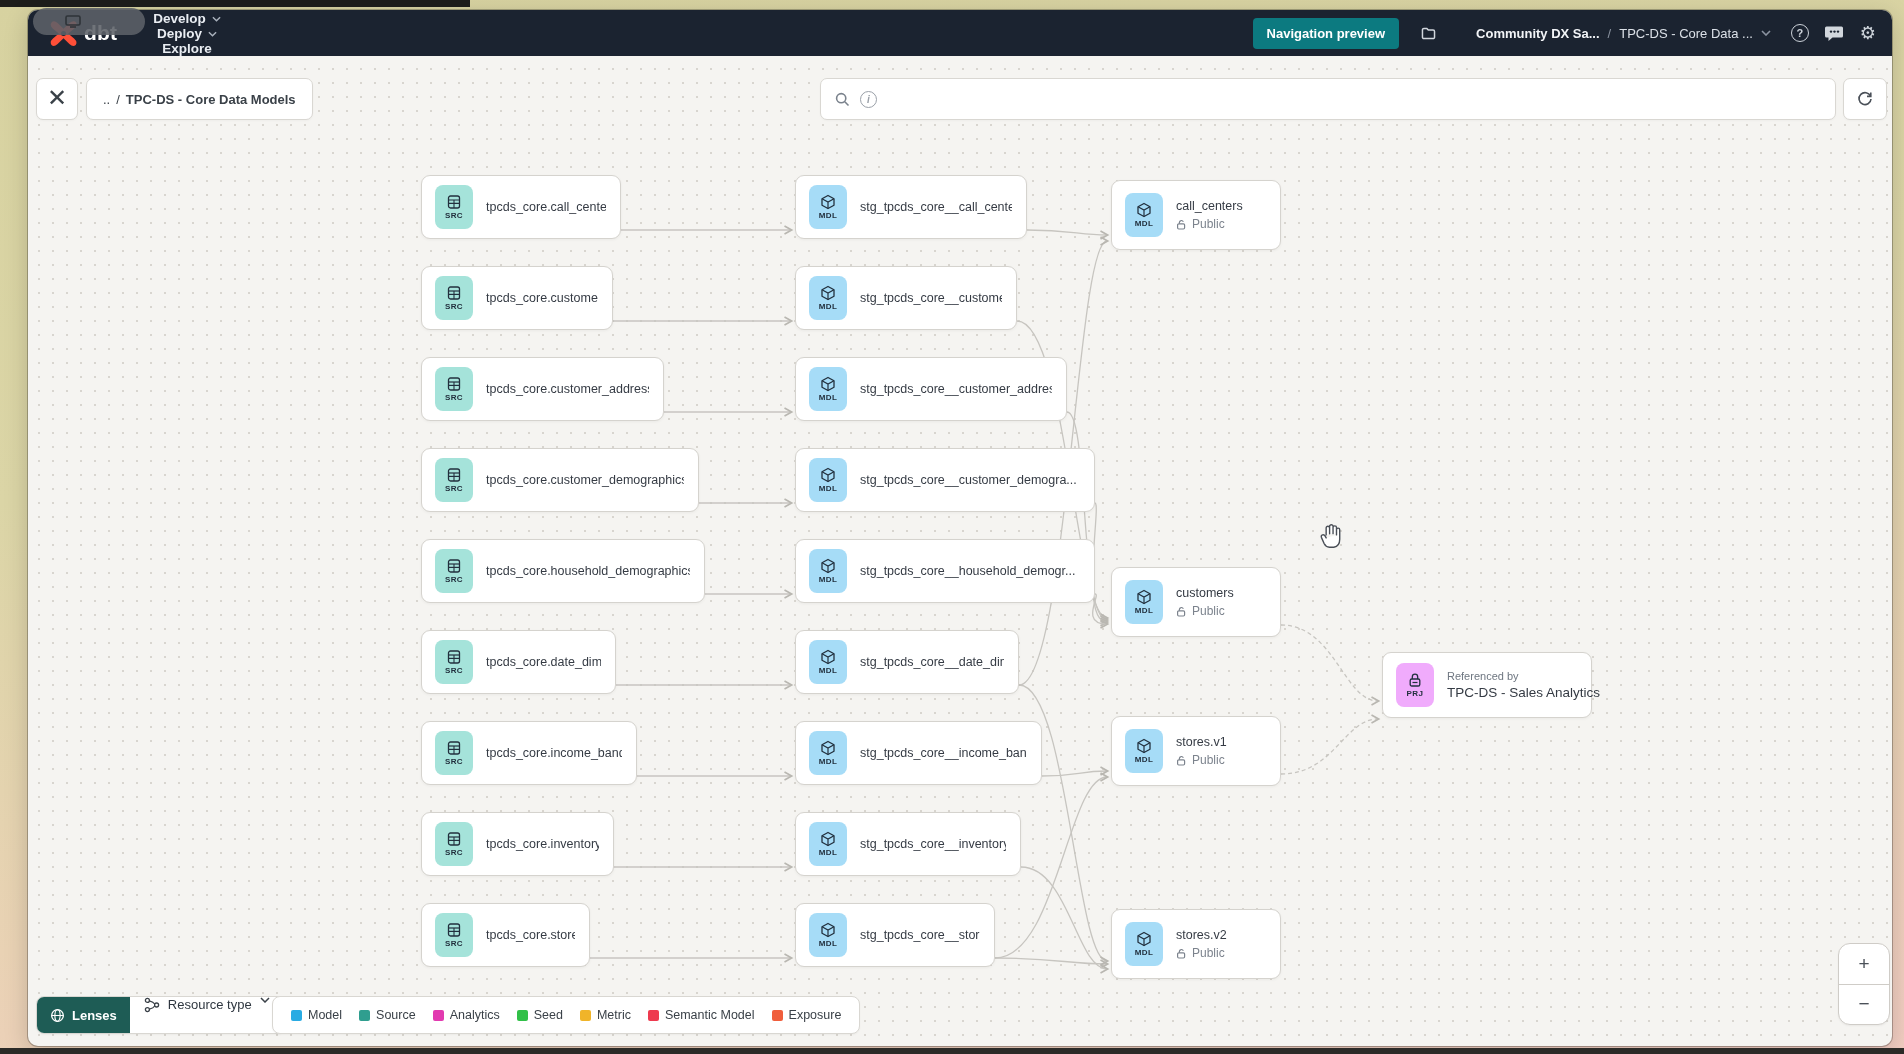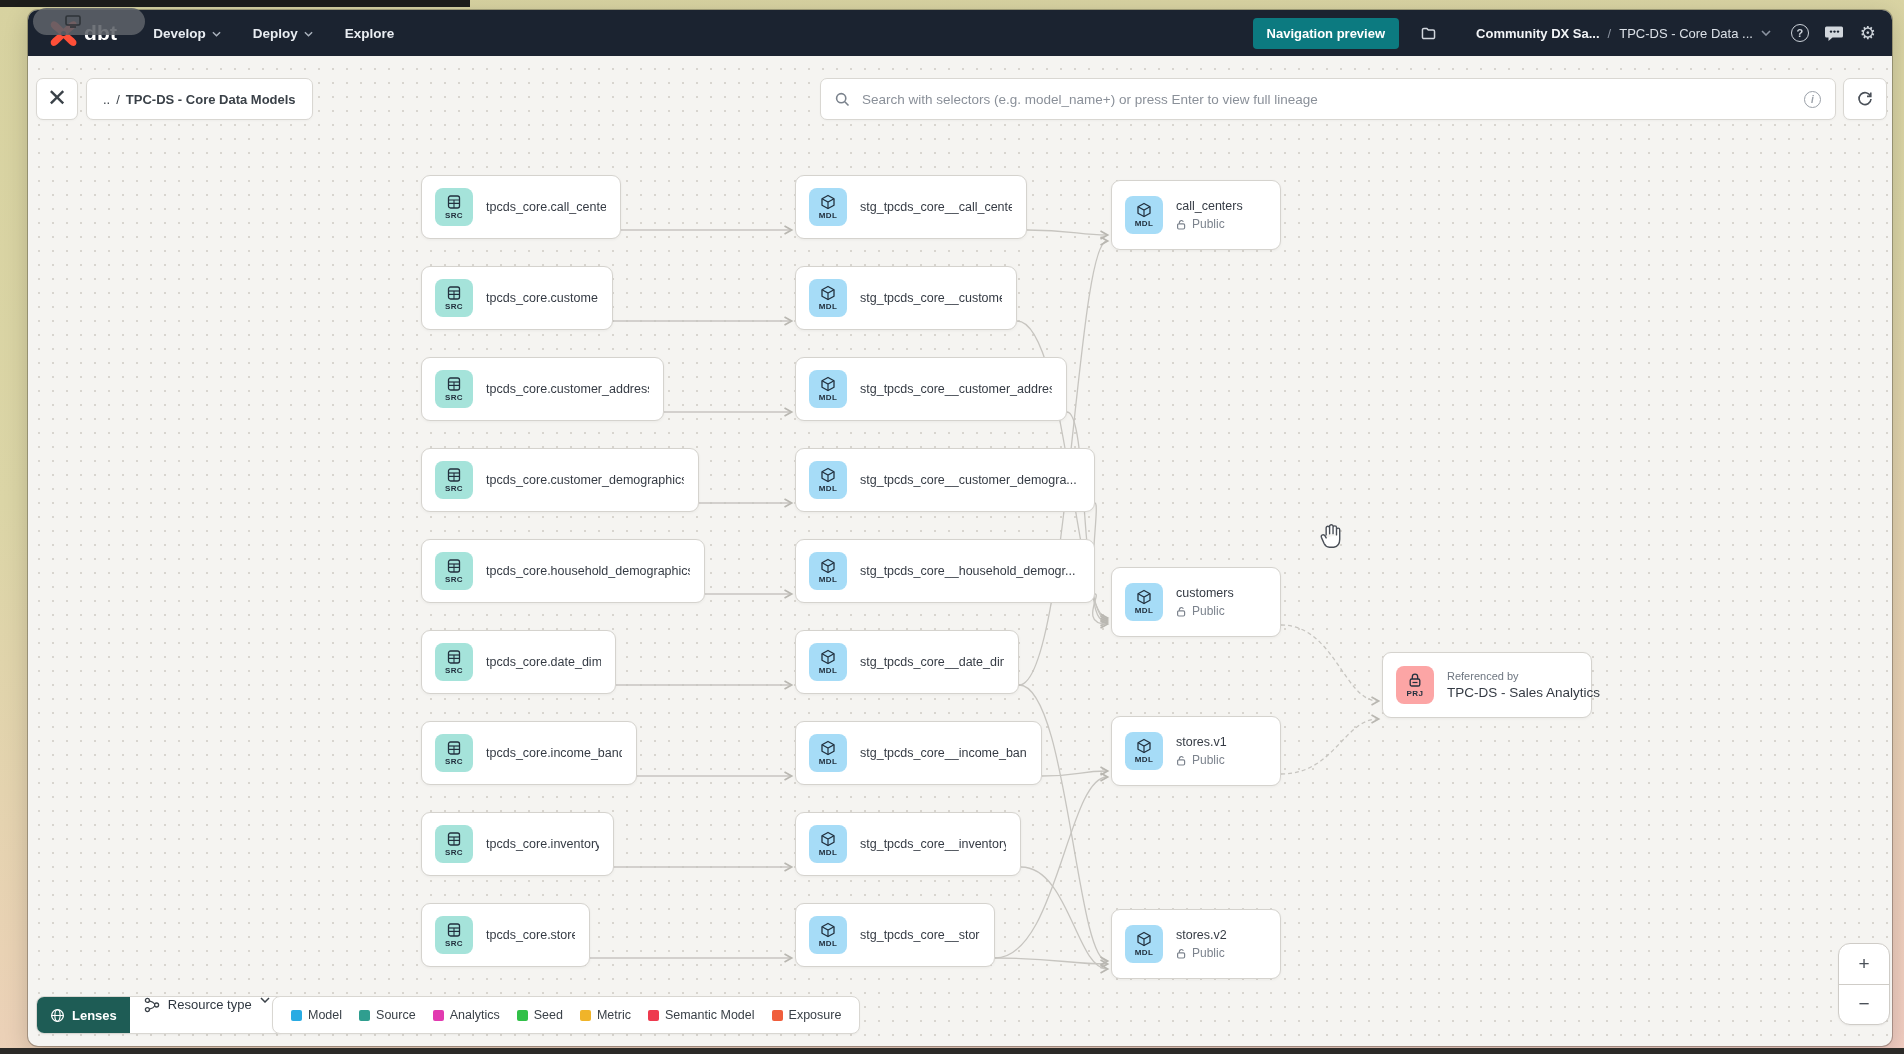--- a/index.html
+++ b/index.html
@@ -24,21 +24,21 @@
     background:rgba(92,97,104,.88);z-index:60;display:flex;align-items:center;padding-left:32px;box-sizing:border-box;
   }
 
   
   .topnav{
     position:absolute;left:0;top:0;right:0;height:46px;background:#1b2330;z-index:30;
     display:flex;align-items:center;padding:0 16px 0 22px;box-sizing:border-box;color:#eef1f4;
   }
   .brand{display:flex;align-items:center;gap:7px;margin-right:36px;}
   .brand-text{font-size:21px;font-weight:bold;color:#fff;letter-spacing:.2px;}
-  .nav-menu{display:flex;align-items:center;gap:32px;}
+  .nav-menu{display:flex;align-items:center;flex-direction:column;}
   .nav-item{display:flex;align-items:center;gap:6px;font-size:13.5px;font-weight:bold;color:#e9edf2;cursor:pointer;}
   .nav-item svg{margin-top:1px;}
   .nav-spacer{flex:1;}
   .preview-btn{
     background:#0c7a80;color:#fff;font-size:13px;font-weight:bold;border:none;border-radius:4px;
     padding:8px 14px;margin-right:22px;cursor:pointer;font-family:inherit;
   }
   .nav-crumb{display:flex;align-items:center;gap:8px;font-size:13px;margin-right:20px;white-space:nowrap;}
   .nav-crumb .proj{font-weight:bold;color:#f2f4f7;margin-left:32px;}
   .nav-crumb .sep{color:#8b93a0;}
@@ -68,21 +68,21 @@
   .search-input{flex:1;border:none;outline:none;font-size:13.5px;color:#3a4148;font-family:inherit;background:transparent;}
   .search-input::placeholder{color:#8a9099;}
   .info-circle{width:17px;height:17px;border:1.4px solid #9aa0a8;border-radius:50%;color:#9aa0a8;
     display:flex;align-items:center;justify-content:center;font-size:10px;font-style:italic;font-weight:bold;box-sizing:border-box;flex:none;}
   .refresh-btn{left:1815px;top:22px;width:44px;height:42px;justify-content:center;cursor:pointer;}
 
   
   .node{position:absolute;background:#fff;border:1px solid #d5d3ce;border-radius:9px;
     display:flex;align-items:center;gap:13px;padding:0 14px 0 13px;box-sizing:border-box;
     box-shadow:0 1px 3px rgba(40,40,40,.05);cursor:pointer;}
-  .node-icon{width:38px;height:38px;border-radius:8px;display:flex;flex-direction:column;
+  .node-icon{width:38px;height:44px;border-radius:8px;display:flex;flex-direction:column;
     align-items:center;justify-content:center;flex:none;}
   .node-abbr{font-size:8px;font-weight:bold;color:#22303e;letter-spacing:.4px;line-height:1;margin-top:2px;}
   .node-text{min-width:0;}
   .node-title{font-size:12.5px;color:#353b44;white-space:nowrap;overflow:hidden;}
   .node-badge{display:flex;align-items:center;gap:5px;color:#7c838d;font-size:12px;margin-top:4px;}
   .prj-top{font-size:11px;color:#6e7680;margin-bottom:3px;}
   .prj-title{font-size:13.5px;color:#353b44;white-space:nowrap;}
 
   
   .bottom-group{position:absolute;left:8px;bottom:12px;height:36px;display:flex;border:1px solid #d9d7d2;
@@ -495,21 +495,21 @@
             <div class="node-badge">
               <svg width="11" height="11" viewBox="0 0 11 11">
                 <rect x="1.6" y="4.8" width="7" height="5.2" rx="1.2" fill="none" stroke="#7c838d" stroke-width="1.2"></rect>
                 <path d="M3.4 4.8 V3.4 a2 2 0 0 1 3.9 -0.5" fill="none" stroke="#7c838d" stroke-width="1.2"></path>
               </svg>
               <span>Public</span>
             </div>
           </div>
         </div>
         <div class="node" style="left: 1354px; top: 596px; width: 210px; height: 66px;">
-          <div class="node-icon" style="background:#fca5a5">
+          <div class="node-icon" style="background:#f0abfc">
             <svg width="16" height="16" viewBox="0 0 16 16">
               <rect x="3.2" y="7" width="9.6" height="7" rx="1.6" fill="none" stroke="#22303e" stroke-width="1.3"></rect>
               <path d="M5.3 7 V4.9 a2.7 2.7 0 0 1 5.4 0 V7" fill="none" stroke="#22303e" stroke-width="1.3"></path>
               <line x1="5.5" y1="10.5" x2="10.5" y2="10.5" stroke="#22303e" stroke-width="1.2"></line>
             </svg>
             <div class="node-abbr">PRJ</div>
           </div>
           <div class="node-text">
             <div class="prj-top">Referenced by</div>
             <div class="prj-title">TPC-DS - Sales Analytics</div>
@@ -523,21 +523,20 @@
     <div class="tool crumb-chip">
       <span>..</span>
       <span>/</span>
       <span class="cur">TPC-DS - Core Data Models</span>
     </div>
     <div class="tool search-wrap">
       <svg width="15" height="15" viewBox="0 0 15 15">
         <circle cx="6.2" cy="6.2" r="4.6" fill="none" stroke="#7a828c" stroke-width="1.6"></circle>
         <line x1="9.8" y1="9.8" x2="13.5" y2="13.5" stroke="#7a828c" stroke-width="1.6"></line>
       </svg>
-      <input class="search-input" value="" placeholder="Search with selectors (e.g. model_name+) or press Enter to view full lineage" style="">
       <div class="info-circle">i</div>
     </div>
     <div class="tool refresh-btn">
       <svg width="18" height="18" viewBox="0 0 18 18">
         <path d="M14.5 6.2 A6 6 0 1 0 15 9" fill="none" stroke="#4a5058" stroke-width="1.6"></path>
         <polyline points="14.8,2.6 14.8,6.4 11,6.4" fill="none" stroke="#4a5058" stroke-width="1.6"></polyline>
       </svg>
     </div>
 
     <div class="bottom-group">

